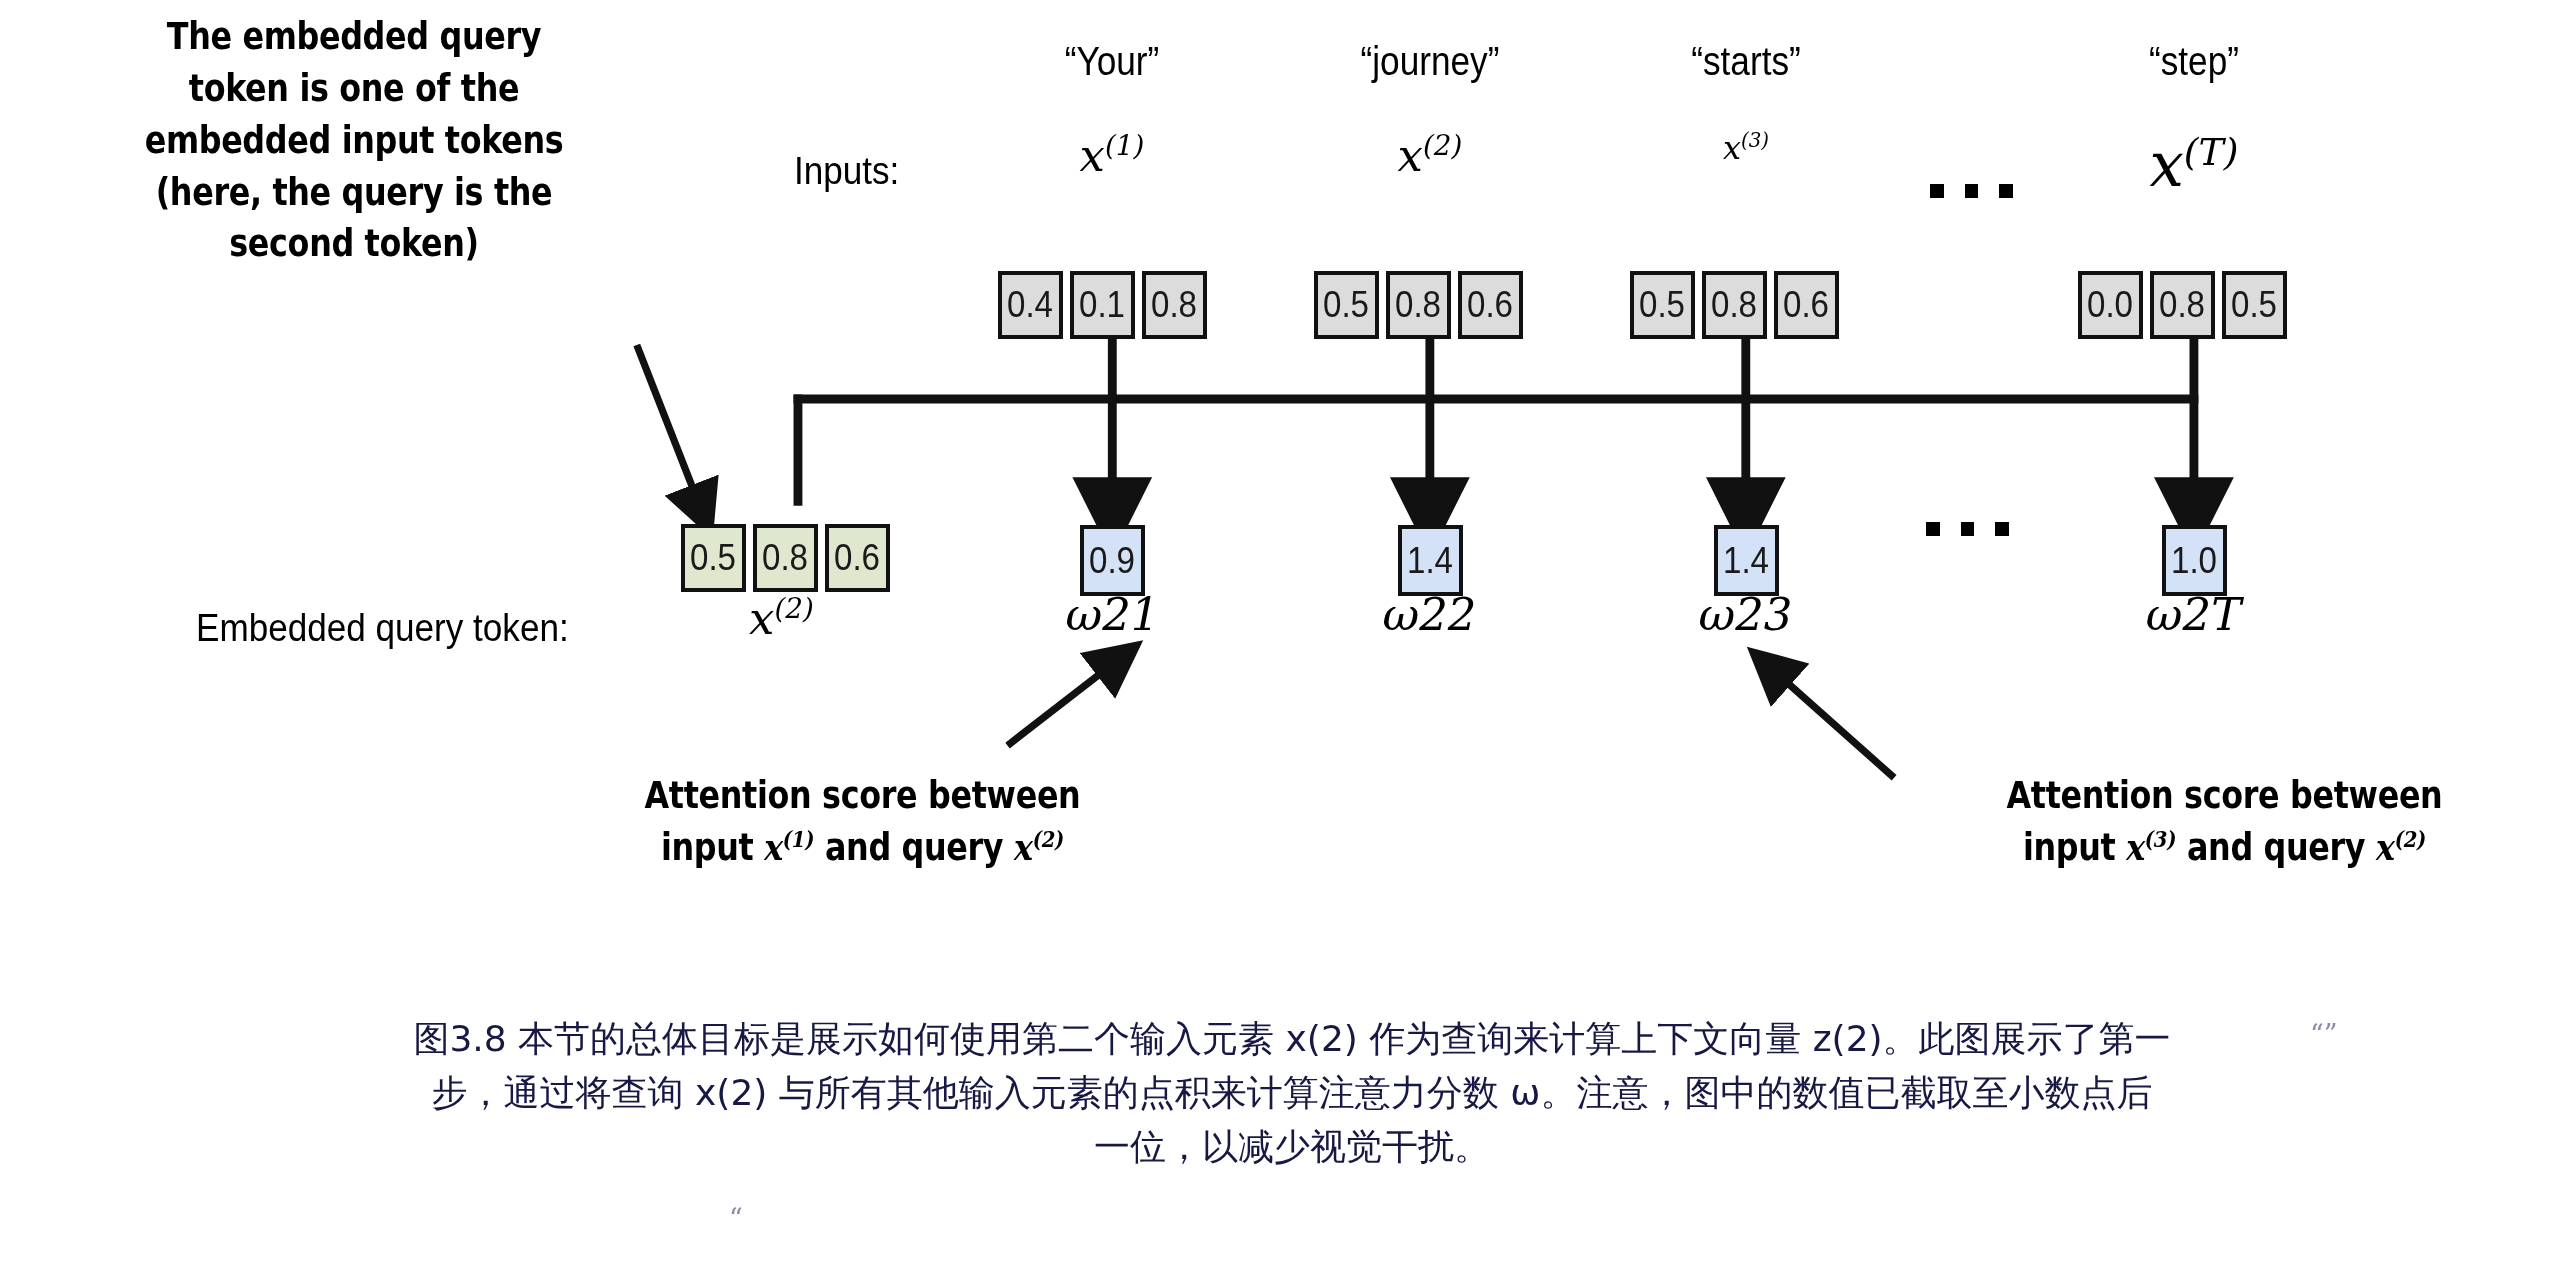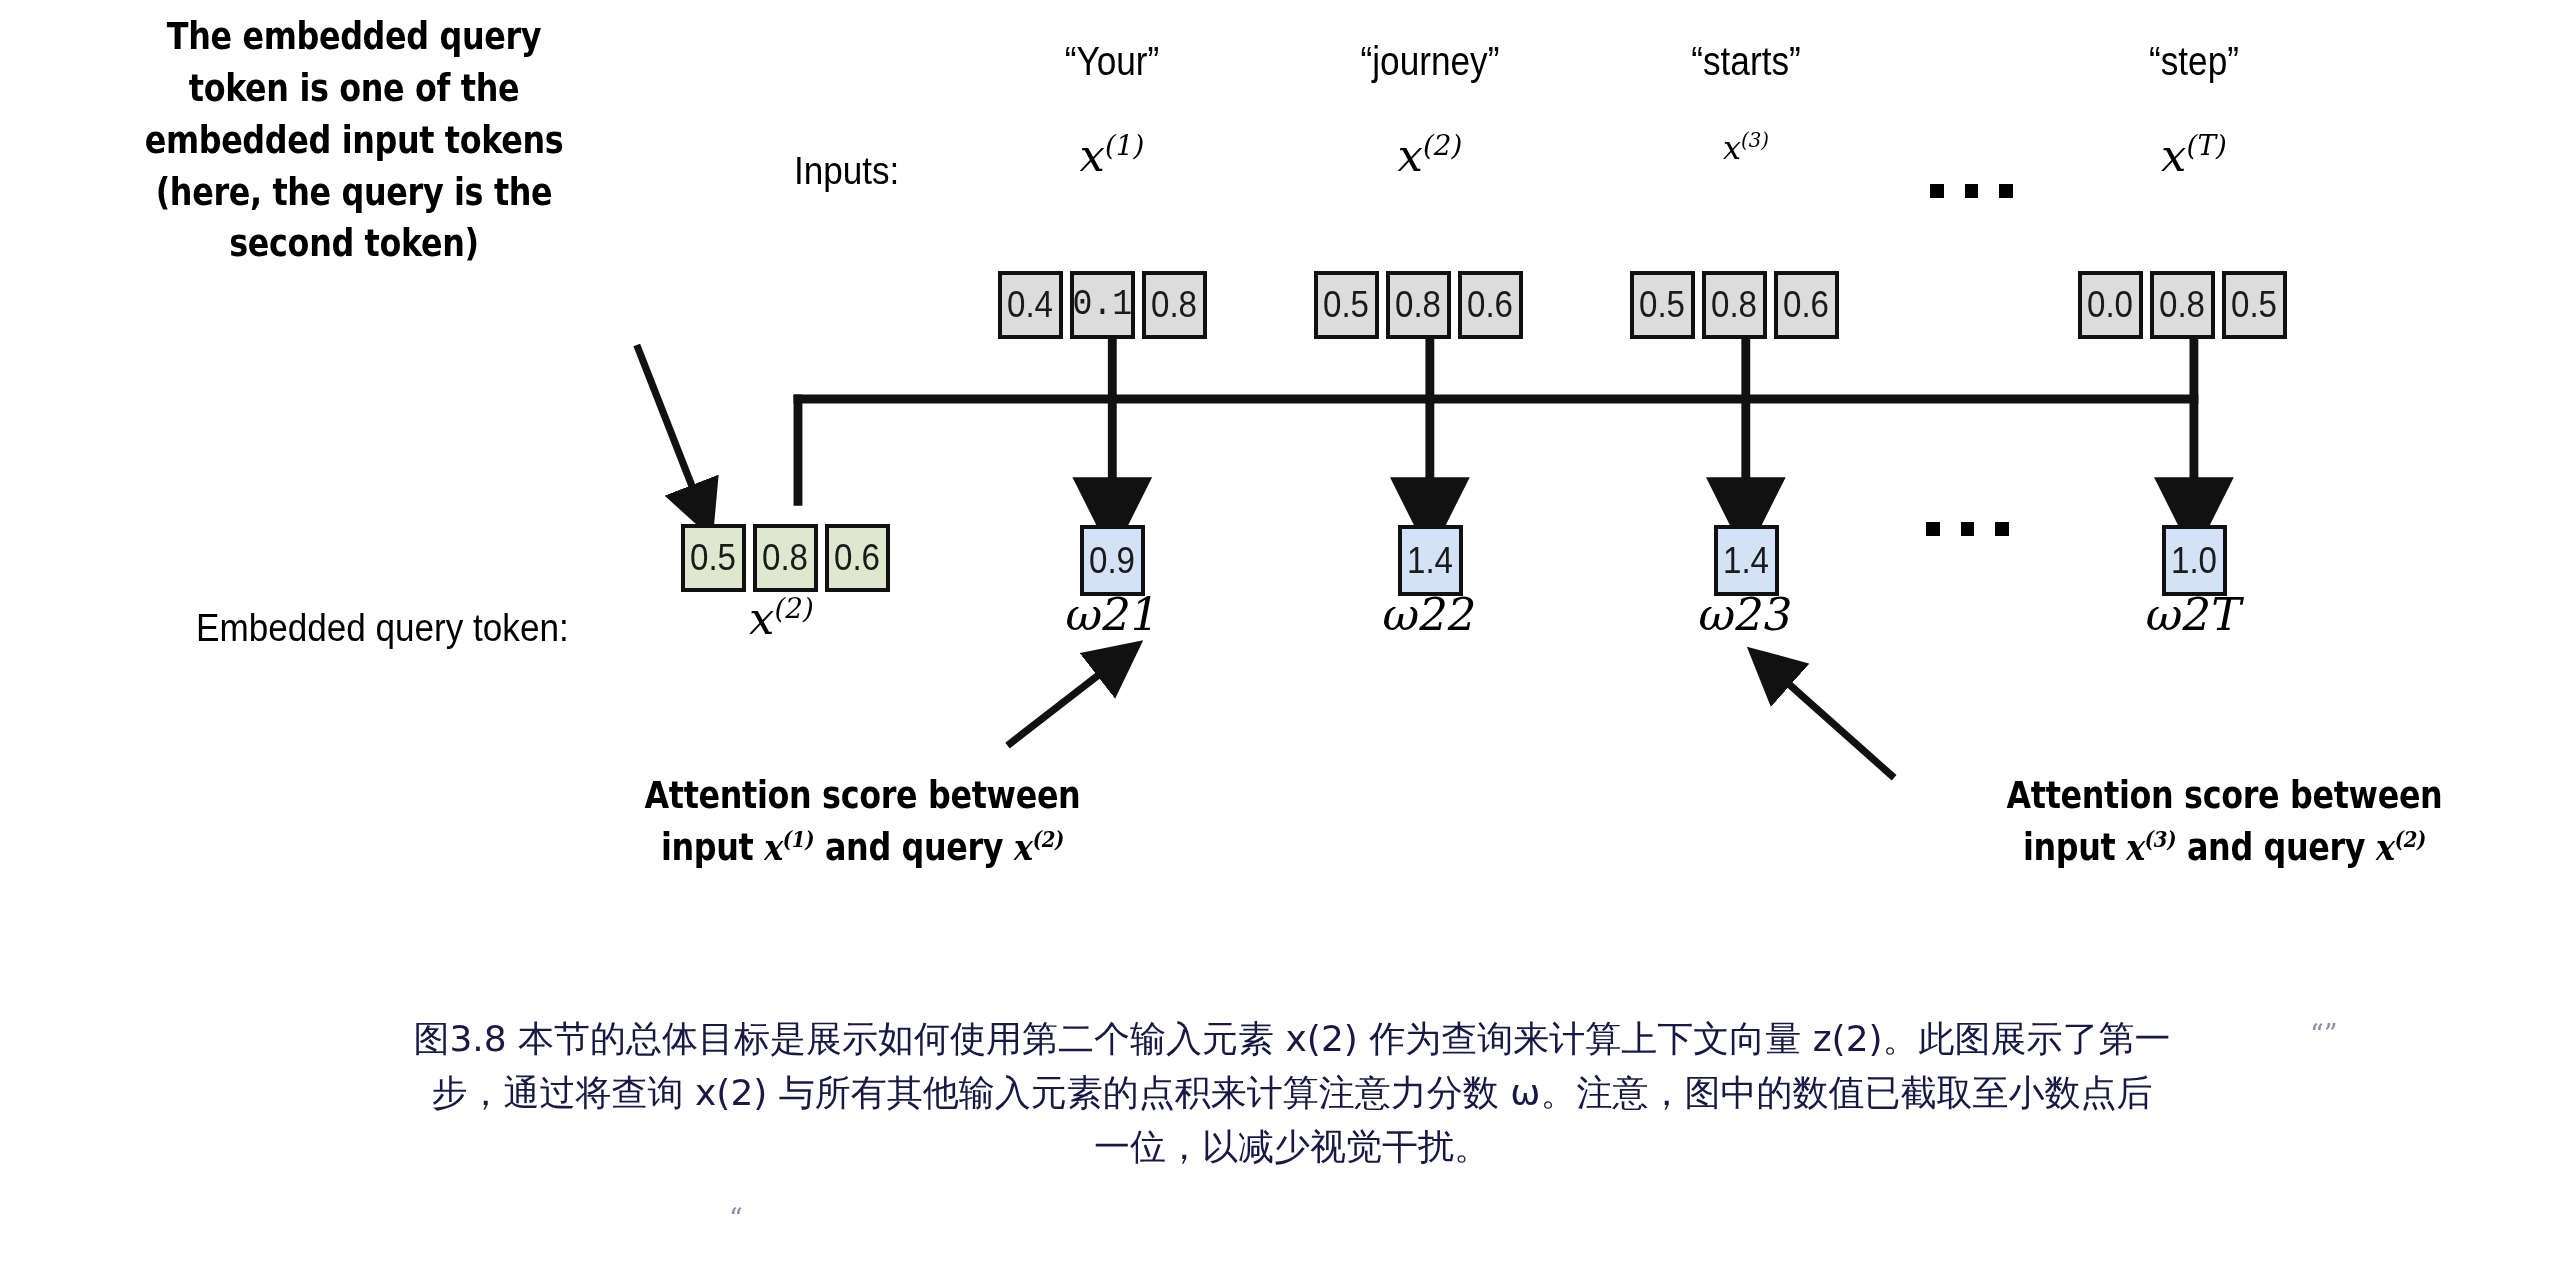--- a/index.html
+++ b/index.html
@@ -153,35 +153,35 @@
 
   <div class="math abs" style="left:991px;top:129px;width:242px;font-size:45px;">
     <span>x</span><span class="sup">(1)</span>
   </div>
   <div class="math abs" style="left:1309px;top:129px;width:242px;font-size:45px;">
     <span>x</span><span class="sup">(2)</span>
   </div>
   <div class="math abs" style="left:1625px;top:129px;width:242px;font-size:32px;">
     <span>x</span><span class="sup">(3)</span>
   </div>
-  <div class="math abs" style="left:2073px;top:129px;width:242px;font-size:45px;">
+  <div class="math abs" style="left:2073px;top:129px;width:242px;font-size:61px;">
     <span>x</span><span class="sup">(T)</span>
   </div>
 
   <div class="dots" style="left:1930px;top:184px;">
     <i></i>
     <i></i>
     <i></i>
   </div>
 
   <div class="vecrow" style="left:998px;top:239px;">
     <div class="cell gray" style="width:65px;height:68px;font-size:36px;">
         <span class="v">0.4</span>
       </div>
-    <div class="cell gray" style="width:65px;height:68px;font-size:36px;font-family:Liberation Mono, monospace;">
+    <div class="cell gray" style="width:65px;height:68px;font-size:36px;">
         <span class="v">0.1</span>
       </div>
     <div class="cell gray" style="width:65px;height:68px;font-size:36px;">
         <span class="v">0.8</span>
       </div>
   </div>
 
   <div class="vecrow" style="left:1314px;top:239px;">
     <div class="cell gray" style="width:65px;height:68px;font-size:36px;">
         <span class="v">0.5</span>

